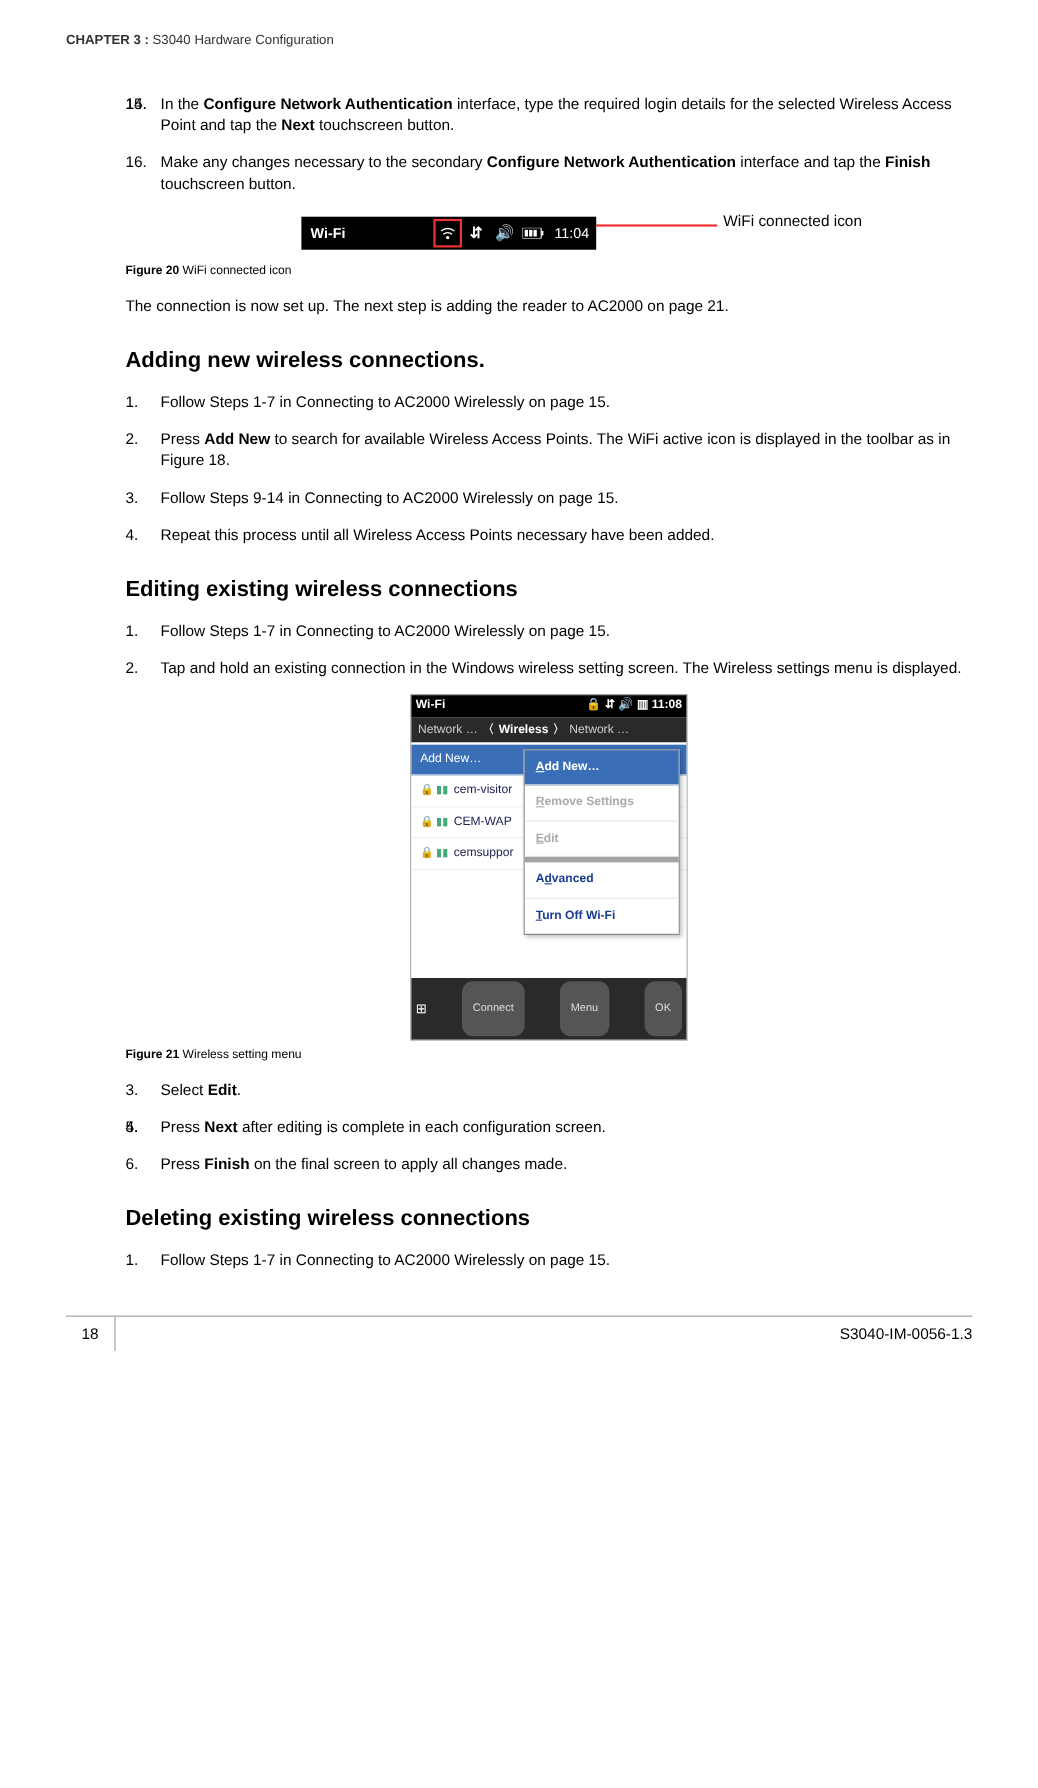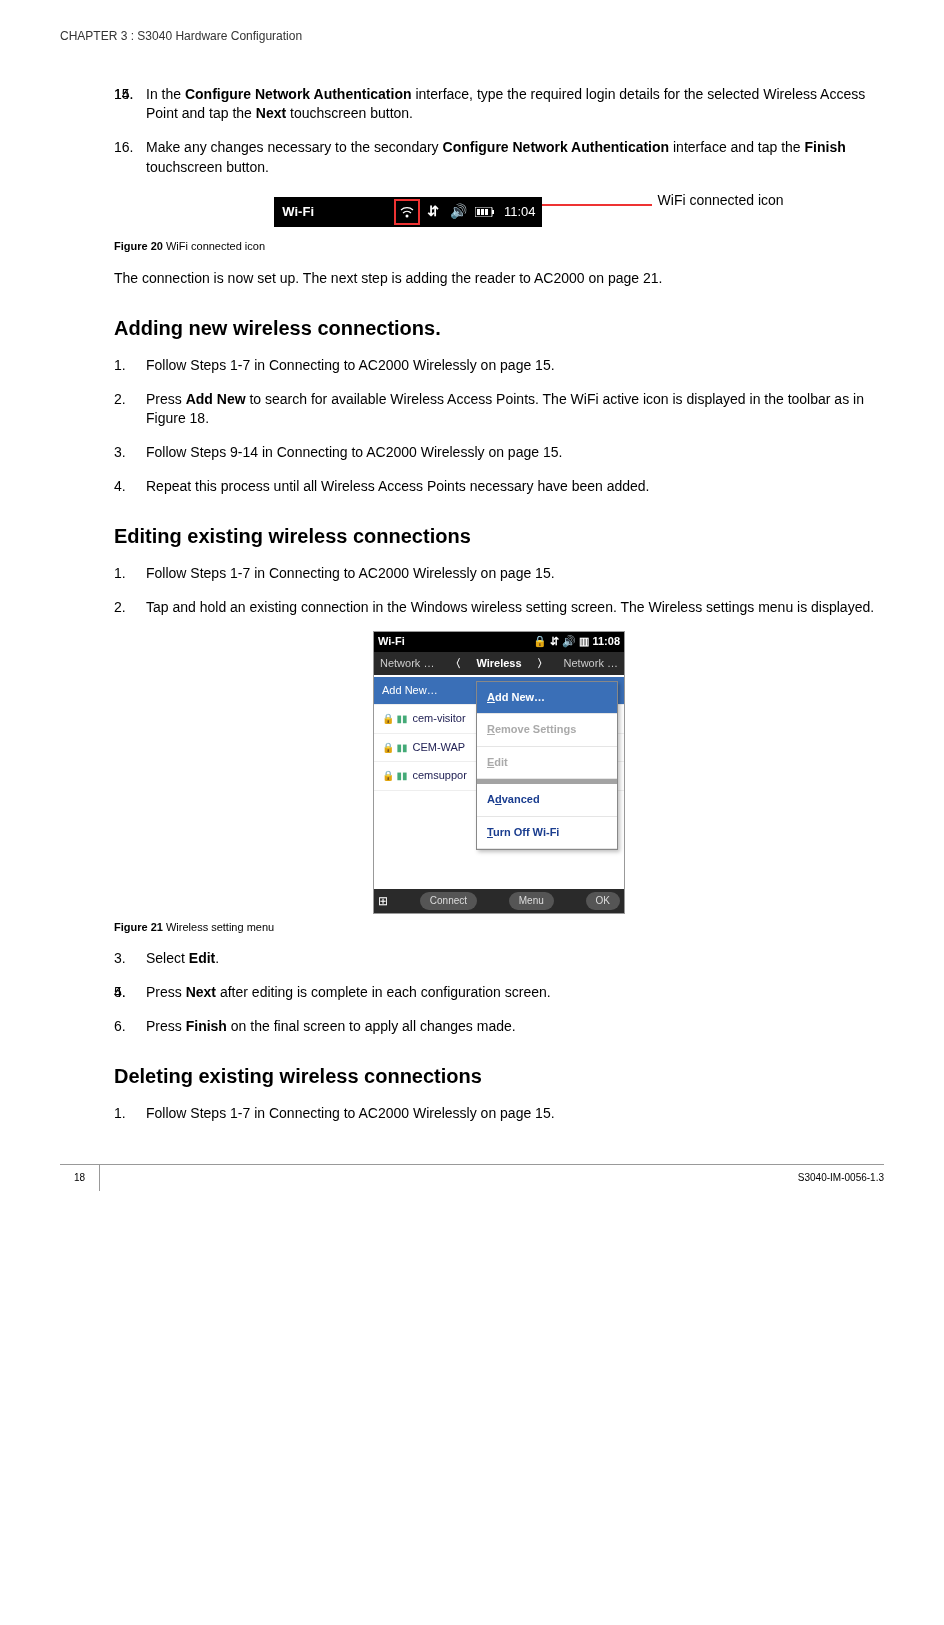--- a/index.html
+++ b/index.html
@@ -14,21 +14,21 @@
   }
   .page {
     padding: 28px 60px 20px 60px;
     box-sizing: border-box;
   }
   .running-head {
     font-size: 12px;
     color: #333;
     margin-bottom: 40px;
   }
-  .running-head .chap-label { font-weight: normal; }
+  .running-head .chap-label { font-weight: bold; }
   .content {
     padding-left: 54px;
   }
   ol.numbered {
     list-style: none;
     padding: 0;
     margin: 0;
   }
   ol.numbered > li {
     margin-bottom: 14px;
@@ -124,21 +124,20 @@
     display: flex;
     justify-content: space-between;
     padding: 2px 4px;
     font-weight: bold;
   }
   .mock .tabbar {
     background: #2a2a2a;
     color: #ccc;
     display: flex;
     align-items: center;
-    justify-content: space-between;
     padding: 4px 6px;
   }
   .mock .tabbar .center {
     color: #fff;
     font-weight: bold;
   }
   .mock .tabbar .arrow {
     color: #fff;
     font-weight: bold;
     padding: 0 4px;
@@ -201,33 +200,33 @@
     background: #2a2a2a;
     display: flex;
     justify-content: space-between;
     align-items: center;
     padding: 3px 4px;
   }
   .mock .softbtn {
     background: #555;
     color: #ddd;
     border-radius: 10px;
-    padding: 2px 10px;
+    padding: 18px 10px;
     font-size: 10px;
   }
   .mock .winbtn {
     color: #fff;
     font-size: 12px;
   }
   .footer {
     margin-top: 40px;
     border-top: 1px solid #999;
     display: flex;
     align-items: stretch;
-    font-size: 10px;
+    font-size: 14px;
   }
   .footer .pagenum {
     border-right: 1px solid #999;
     padding: 6px 14px;
   }
   .footer .spacer { flex: 1; }
   .footer .docid {
     padding: 6px 0 6px 14px;
   }
 </style>

